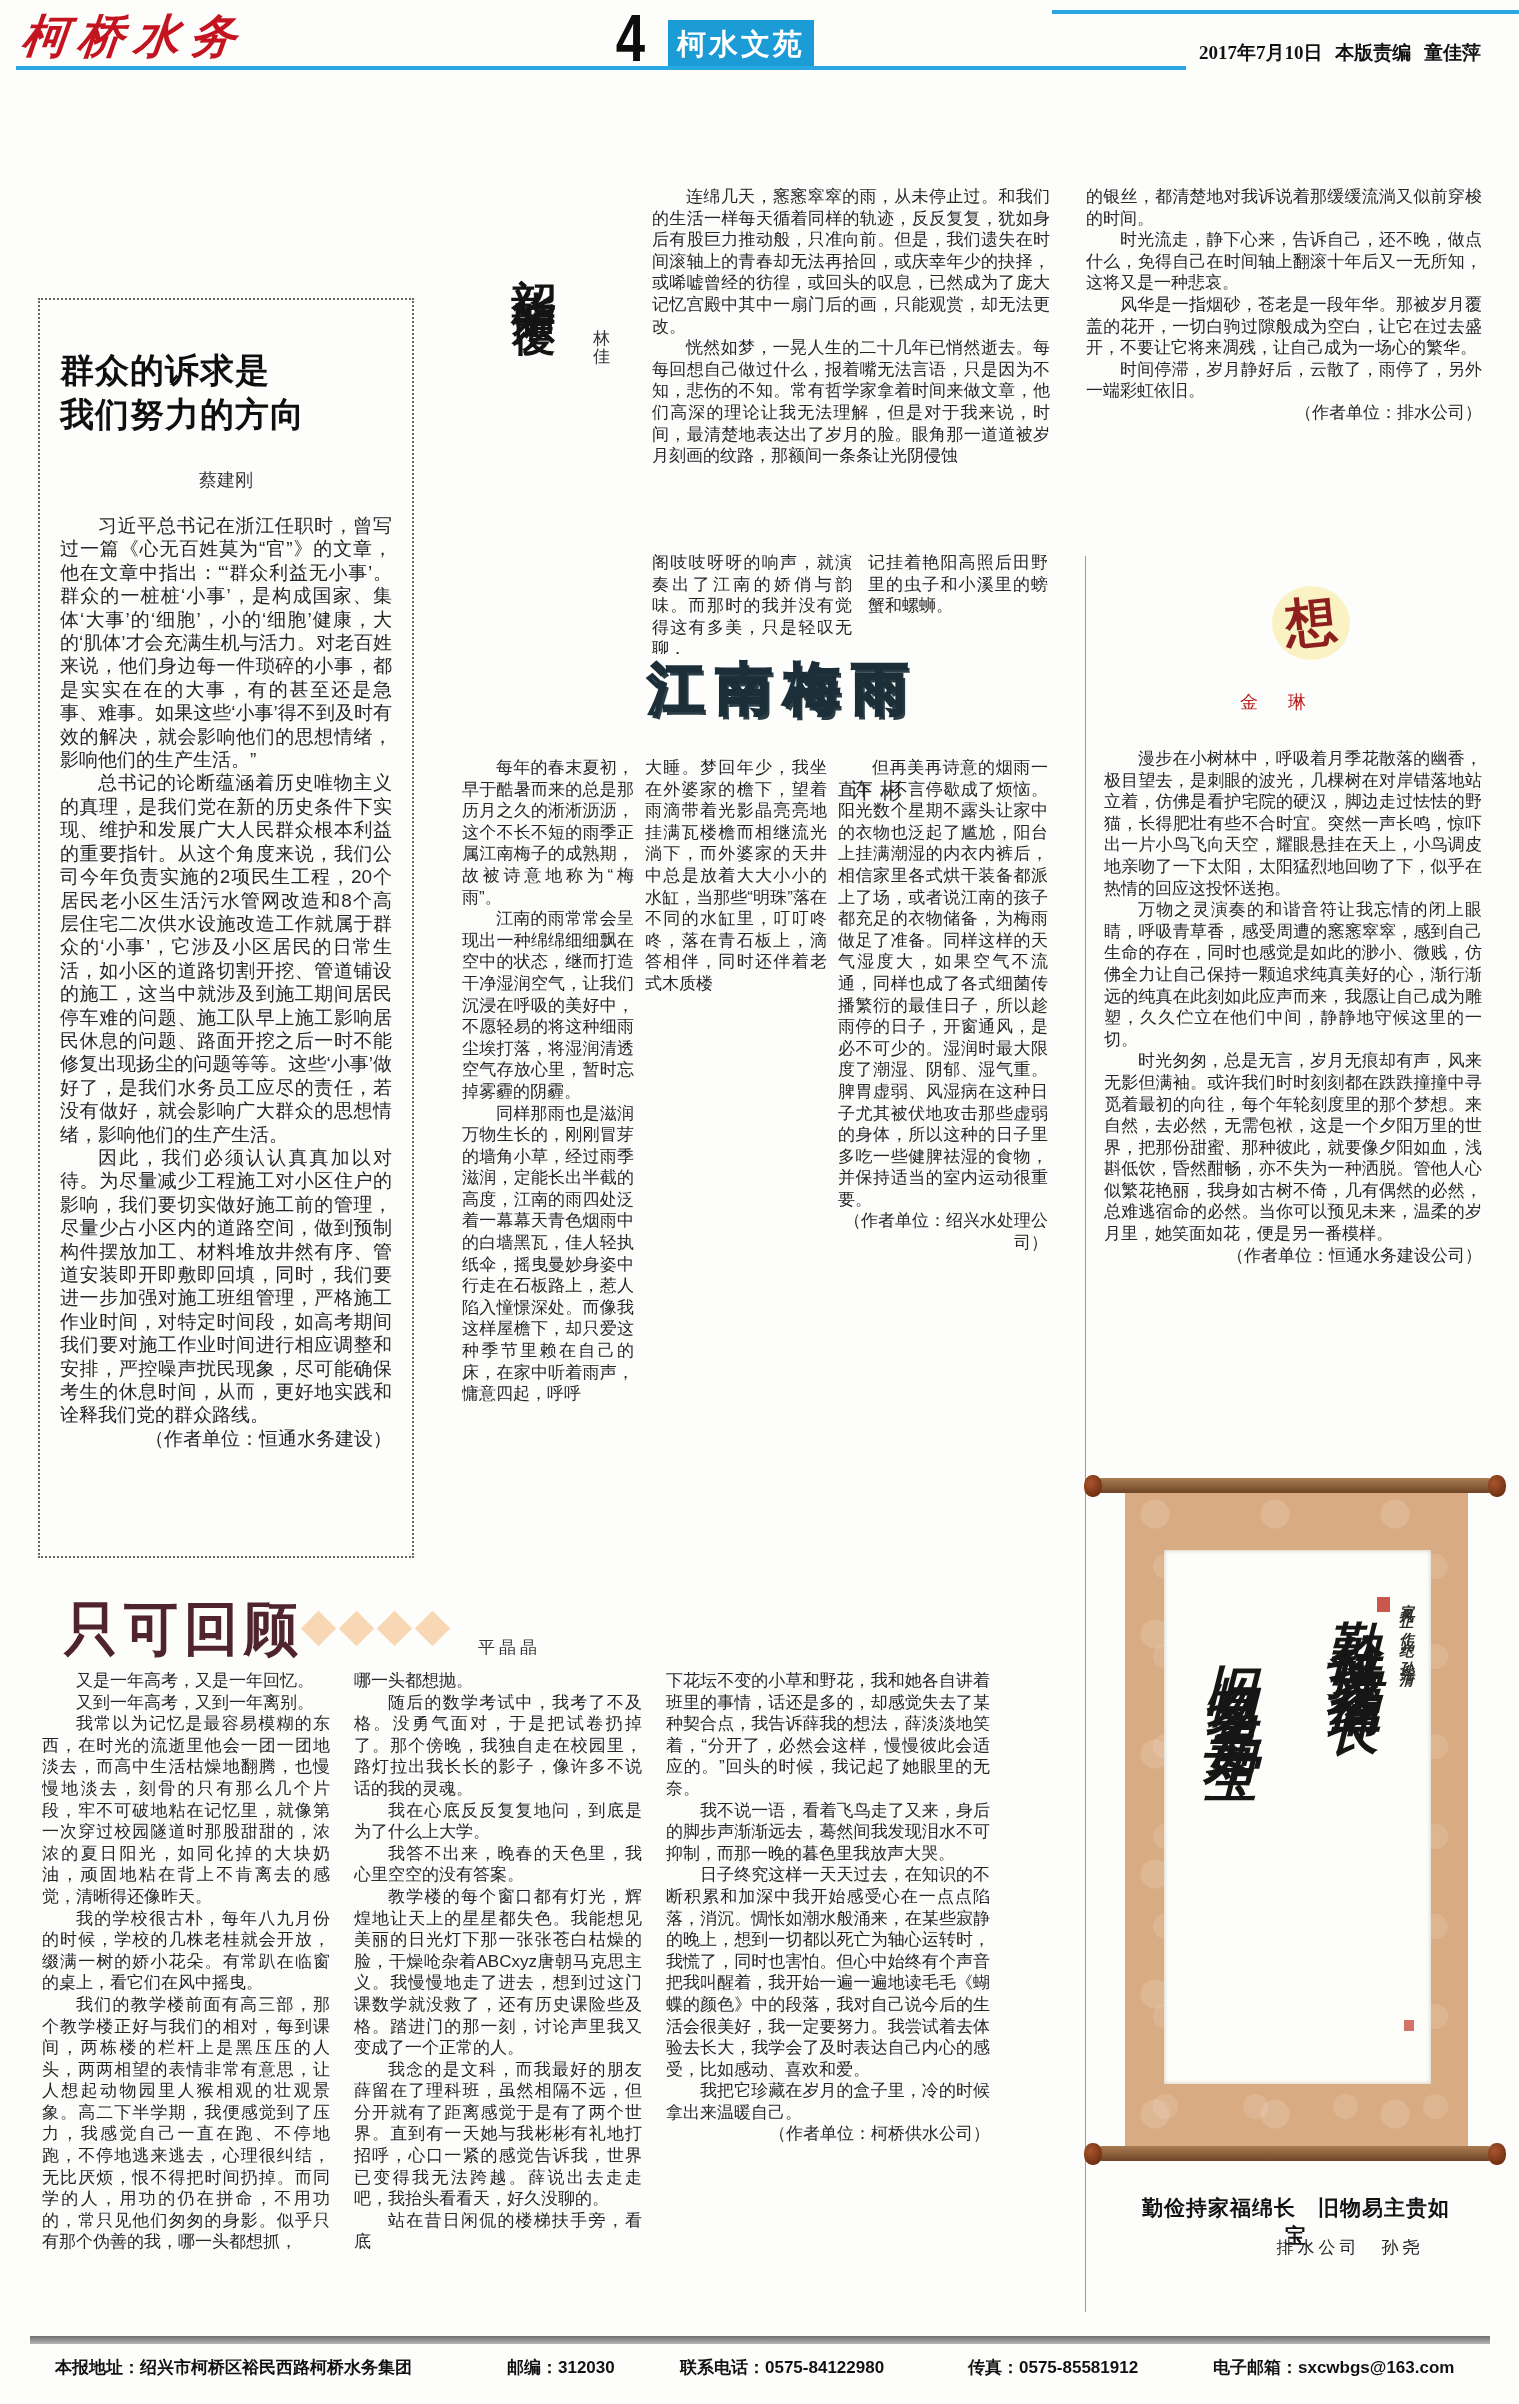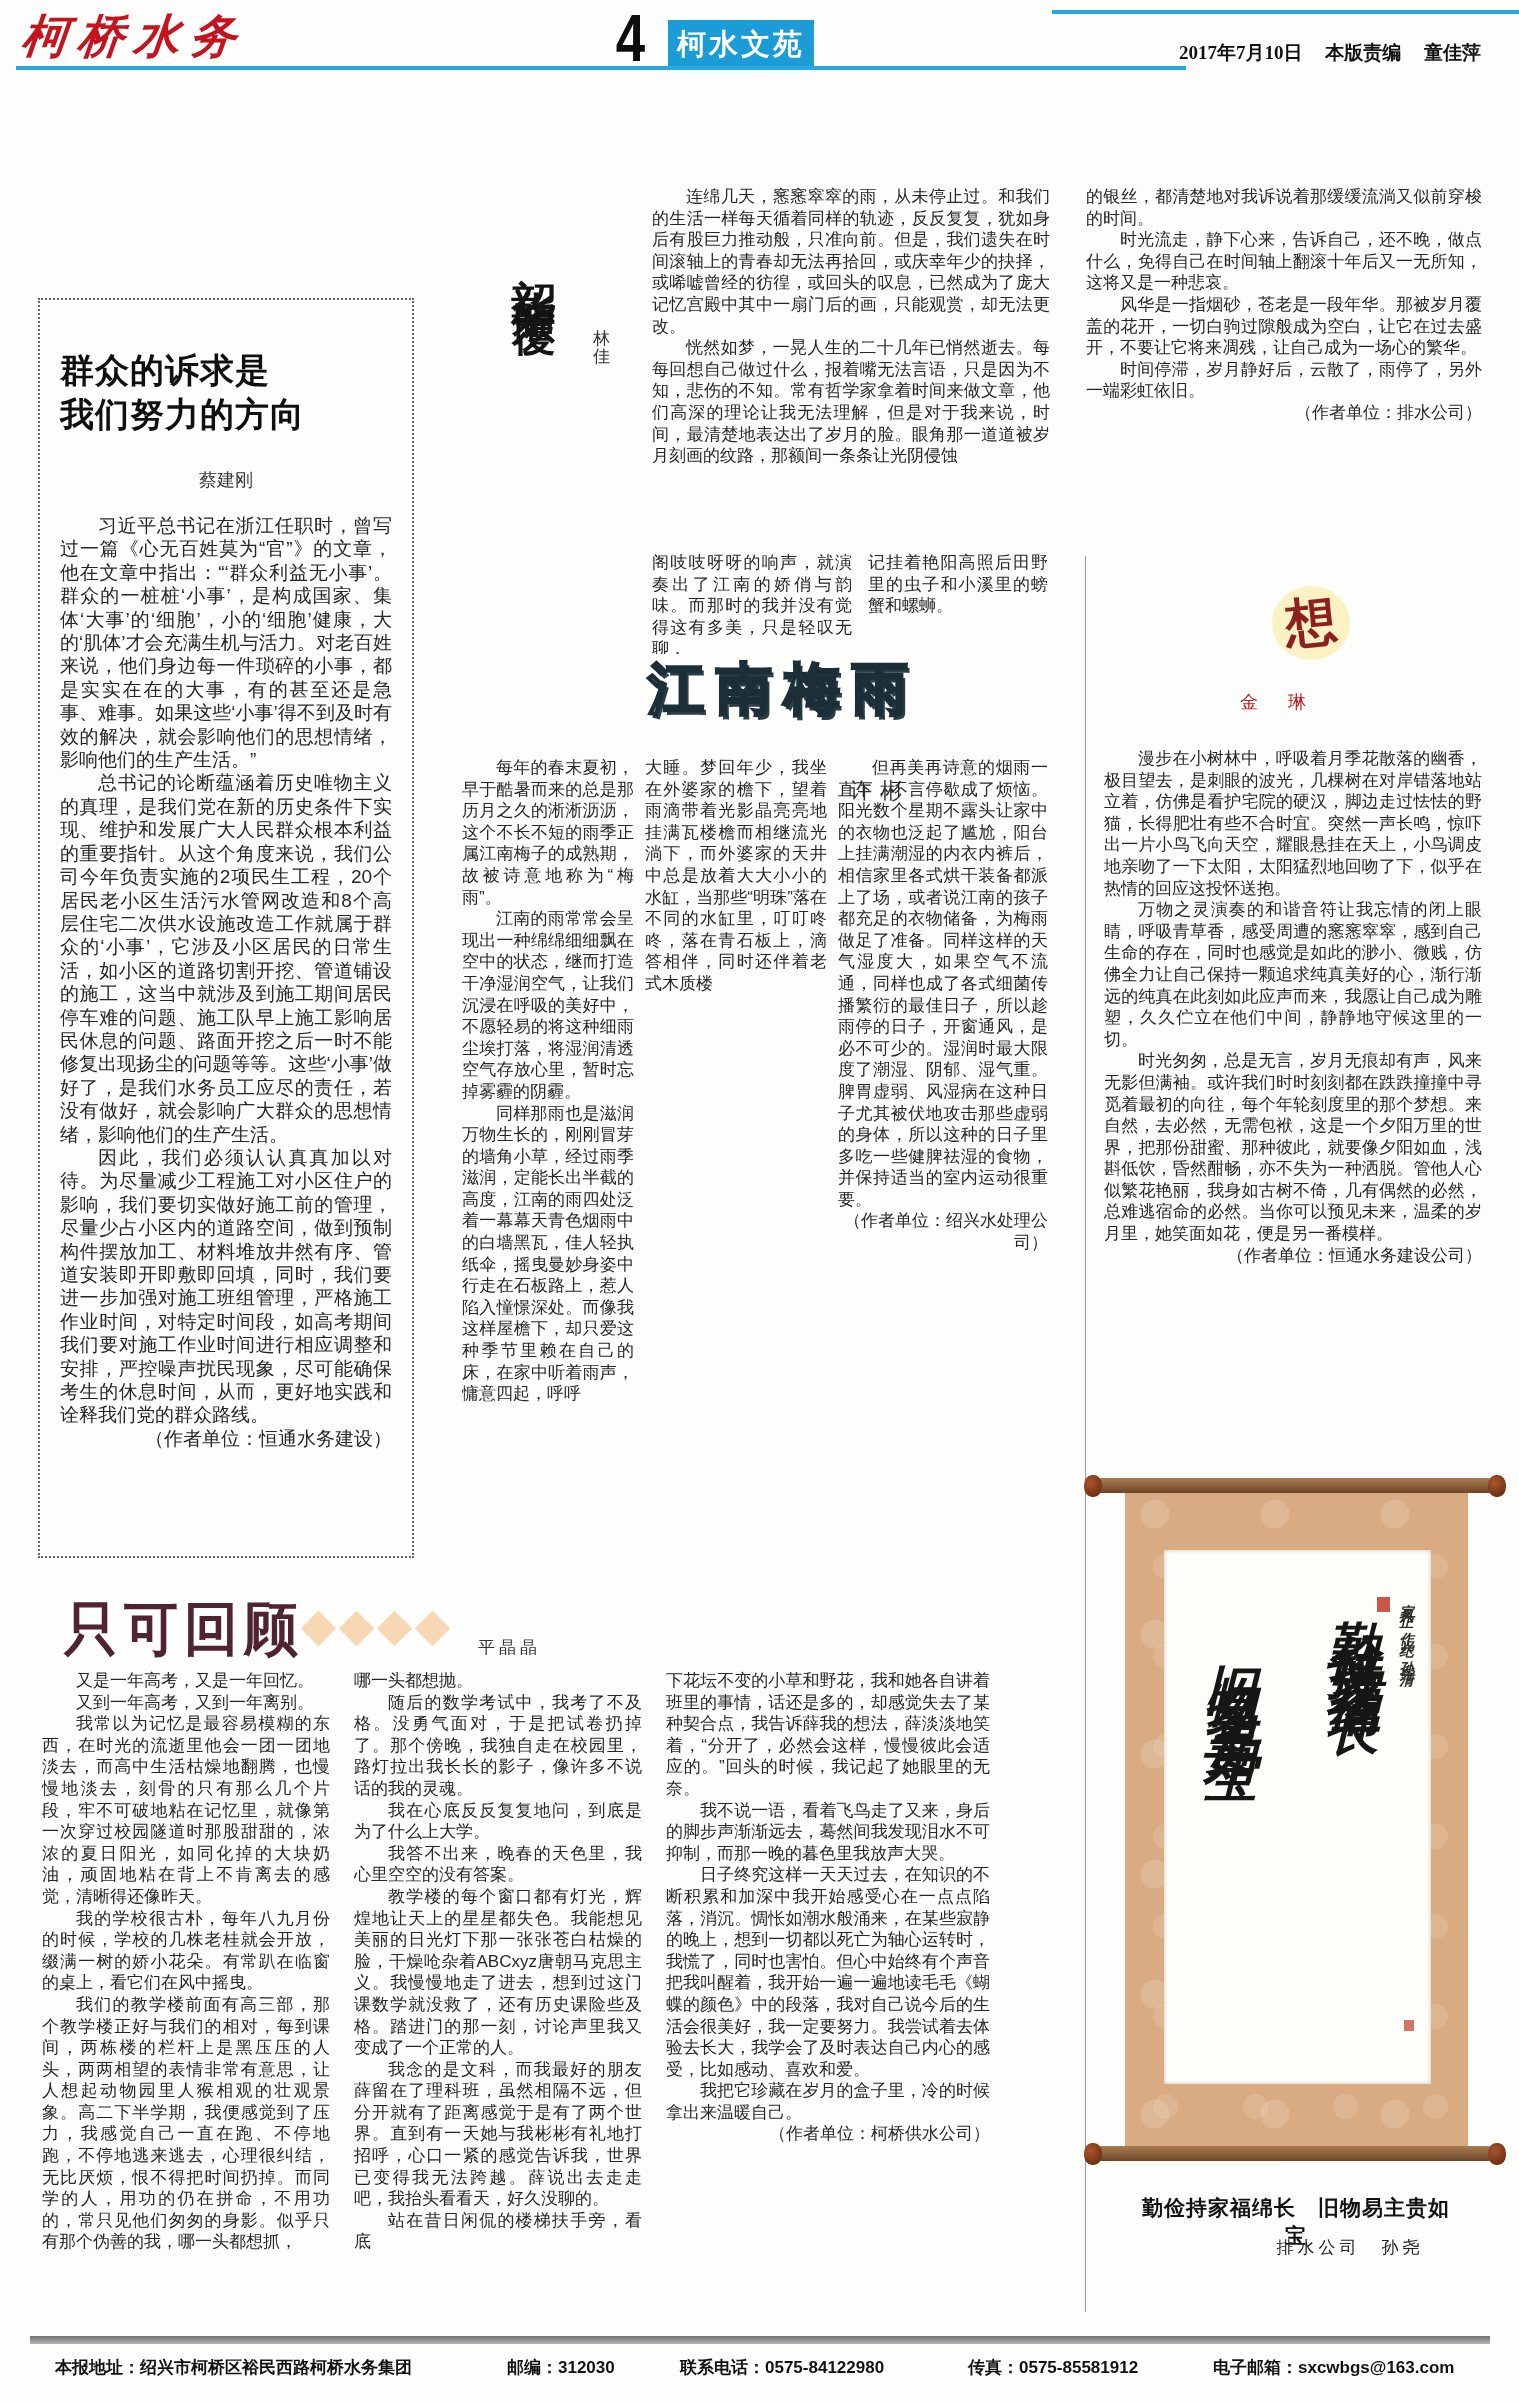--- a/index.html
+++ b/index.html
@@ -13,21 +13,21 @@
   .pageno{position:absolute;left:612px;top:8px;font-size:66px;font-weight:900;color:#0d0d0d;
           transform:scaleX(.8);line-height:60px;}
   .section-badge{position:absolute;left:668px;top:20px;width:146px;height:50px;background:#1b9cd6;
           display:flex;align-items:center;justify-content:center;}
   .section-badge span{color:#fff;font-size:29px;font-weight:900;
           font-family:"DejaVu Serif",serif;letter-spacing:3px;}
   .blue-line-top{position:absolute;left:1052px;top:10px;width:467px;height:4px;background:#29a7e0;}
   .blue-line-bottom{position:absolute;left:16px;top:66px;width:1170px;height:4px;background:#29a7e0;}
   .dateline{position:absolute;top:40px;right:38px;font-family:"Liberation Serif",serif;
           font-size:19px;font-weight:700;color:#111;}
-  .dateline span{margin-left:18px;}
+  .dateline span{margin-left:8px;}
 
   
   .col{position:absolute;text-align:justify;font-size:17px;line-height:21.6px;color:#262626;overflow:hidden;}
   .col p{margin:0;text-indent:2em;}
   .col p.cont{text-indent:0;}
   .attr{text-align:right;text-indent:0 !important;margin-top:3px;}
 
   
   .dotted-box{position:absolute;left:38px;top:298px;width:376px;height:1260px;
           border:2px dotted #666;box-sizing:border-box;padding:48px 20px 16px 20px;}

